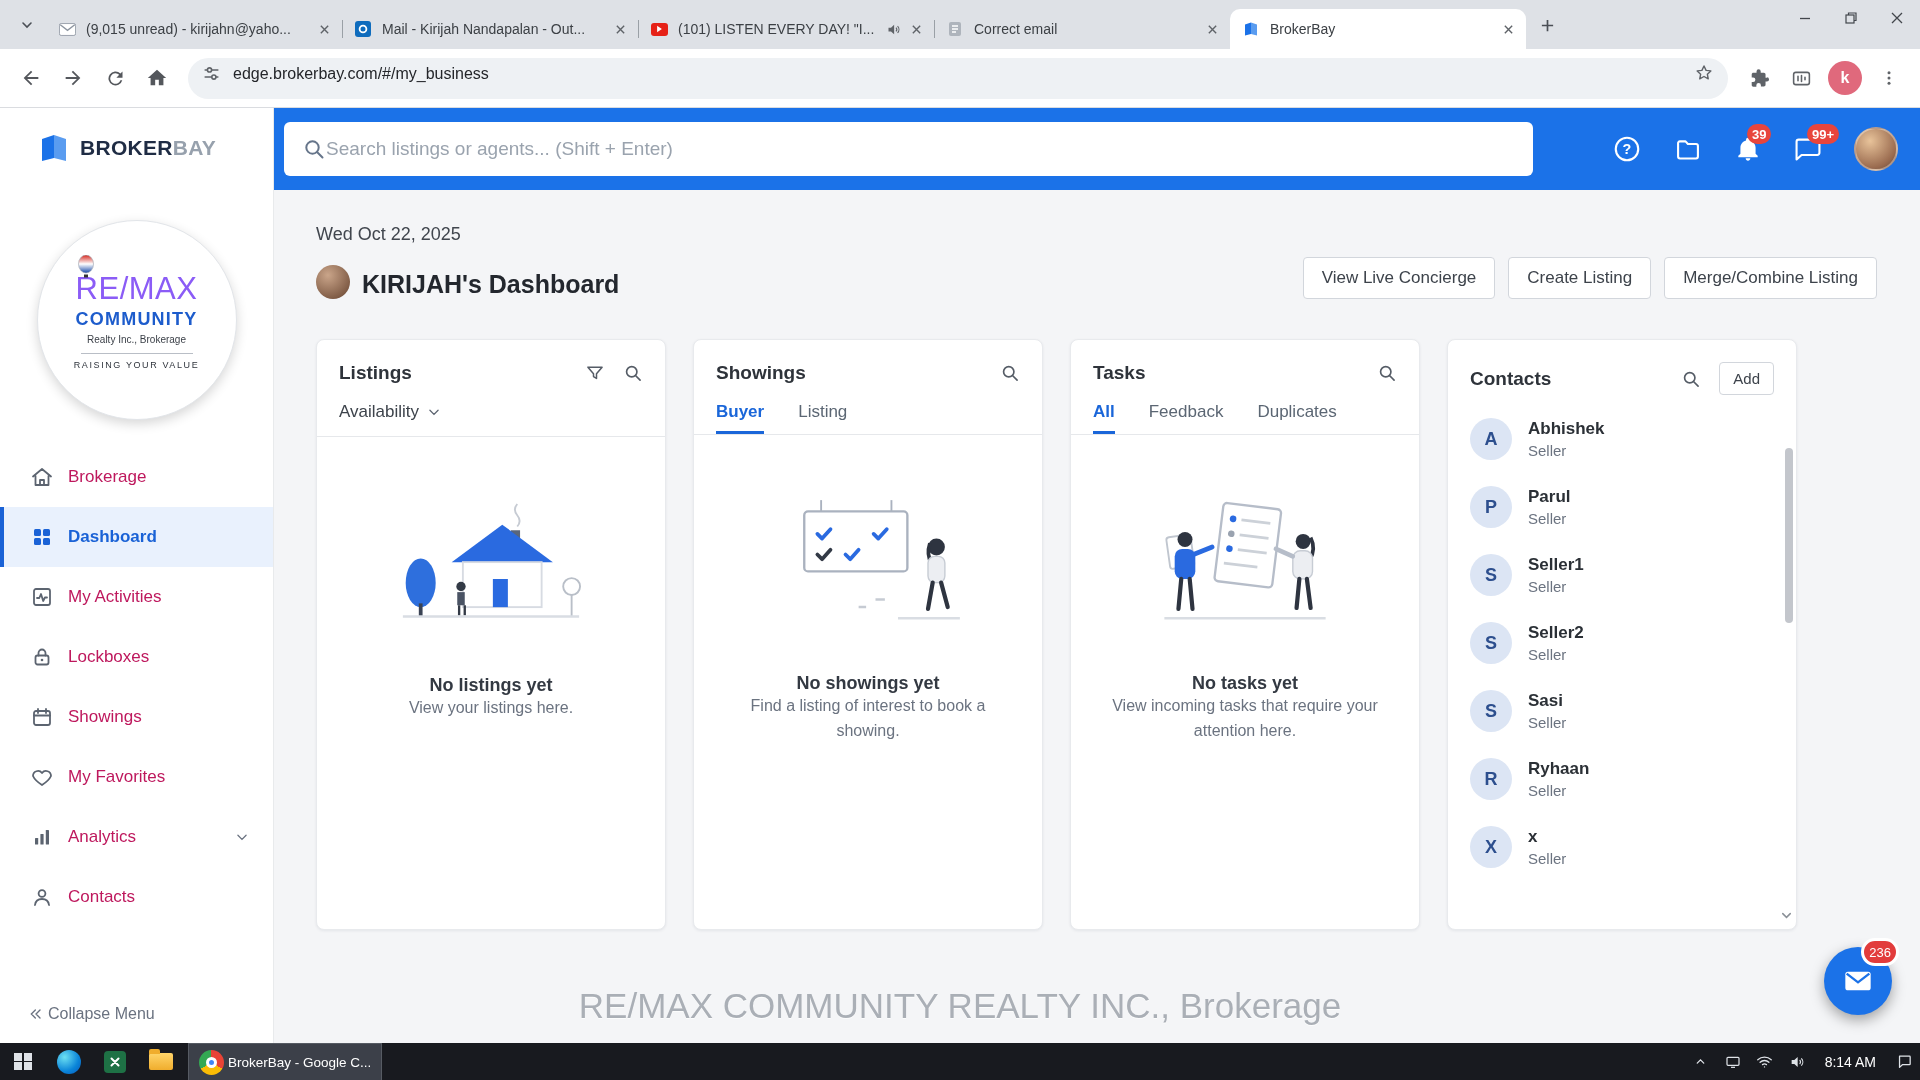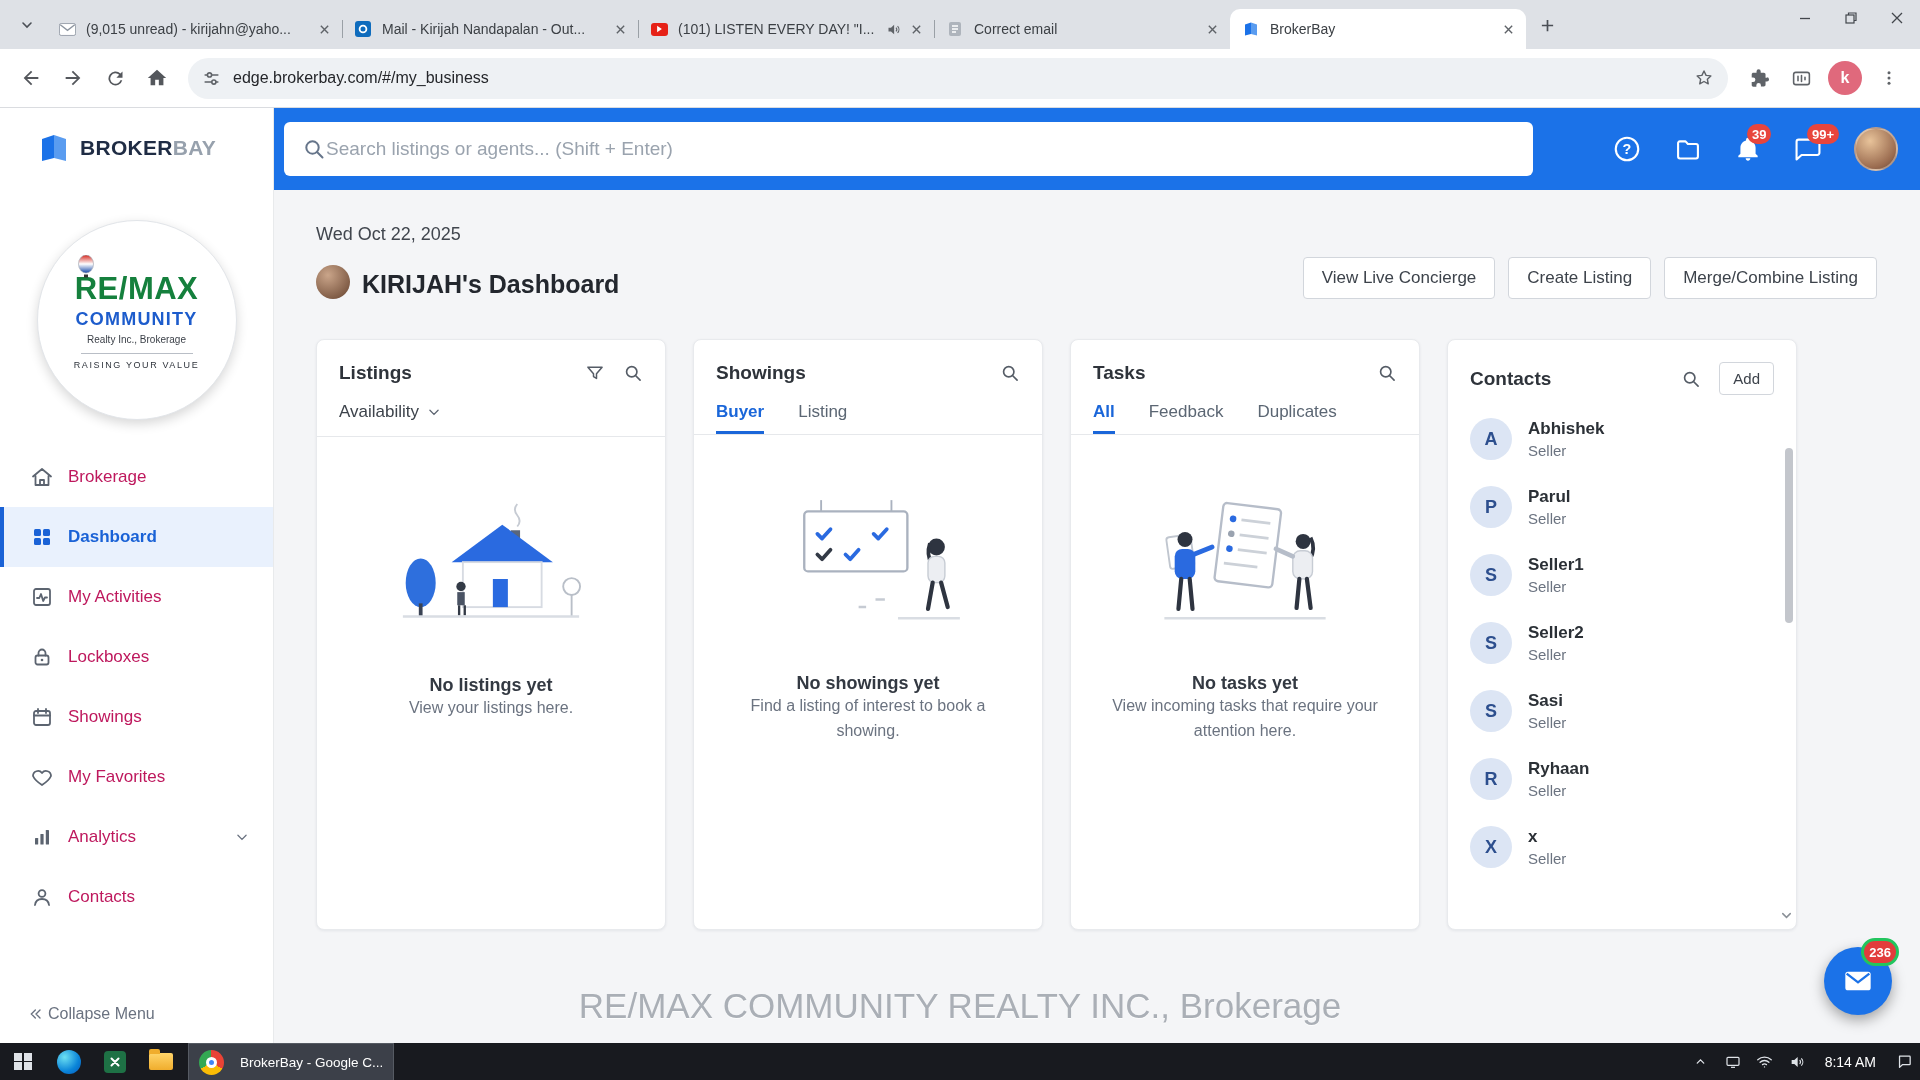--- a/index.html
+++ b/index.html
@@ -20,32 +20,32 @@
 .tab-close{width:20px;height:20px;border-radius:50%;display:flex;align-items:center;justify-content:center;color:#5f6368;flex:0 0 20px;cursor:pointer}
 .newtab{width:30px;height:30px;margin:0 0 9px 6px;display:flex;align-items:center;justify-content:center;color:#4a4e55;cursor:pointer}
 .wincontrols{position:absolute;right:0;top:0;display:flex}
 .winbtn{width:46px;height:36px;display:flex;align-items:center;justify-content:center;color:#42464c;cursor:pointer}
 .fav-outlook{width:16px;height:16px;border-radius:3px;background:#0f6cbd;display:flex;align-items:center;justify-content:center}
 .fav-youtube{width:17px;height:13px;border-radius:3px;background:#e62117;display:flex;align-items:center;justify-content:center}
 
 
 .toolbar{height:59px;background:#fff;display:flex;align-items:center;padding:0 12px;gap:4px;border-bottom:1px solid #dadce0}
 .navbtn{width:38px;height:38px;border-radius:50%;display:flex;align-items:center;justify-content:center;color:#54575c;cursor:pointer}
-.urlbar{flex:1;height:41px;background:#eef1f4;border-radius:21px;display:flex;align-items:center;padding:16px 14px;margin:0 8px;gap:12px;cursor:text}
+.urlbar{flex:1;height:41px;background:#eef1f4;border-radius:21px;display:flex;align-items:flex-end;padding:16px 14px;margin:0 8px;gap:12px;cursor:text}
 .url-text{font-size:16px;color:#24262a;flex:1;white-space:nowrap;overflow:hidden}
 .avatar-k{width:34px;height:34px;border-radius:50%;background:#e0697c;color:#fff;font-size:16px;font-weight:700;display:flex;align-items:center;justify-content:center;margin:0 4px;cursor:pointer}
 
 
 .app{display:flex;height:935px}
 .sidebar{width:274px;flex:0 0 274px;background:#fff;border-right:1px solid #e8eaec;position:relative}
 .brand{display:flex;align-items:center;gap:10px;padding:24px 0 0 38px;cursor:pointer}
 .brand-text{font-size:21px;font-weight:700;letter-spacing:.3px;display:flex}
 .b1{color:#1f2c44}.b2{color:#97a1ad}
 .remax{width:200px;height:200px;border-radius:50%;background:#fff;border:1px solid #e2e5e9;box-shadow:0 4px 12px rgba(0,0,0,.16);margin:56px auto 0;display:flex;flex-direction:column;align-items:center;justify-content:center;position:relative;text-align:center}
-.remax .l1{font-size:31px;font-weight:700;color:#15803d;letter-spacing:.5px}
+.remax .l1{font-size:31px;font-weight:400;color:#8b5cf6;letter-spacing:.5px}
 .remax .l2{font-size:18px;font-weight:700;color:#1d5ccc;letter-spacing:1.2px;margin-top:2px}
 .remax .l3{font-size:10px;color:#3a3f47;margin-top:4px}
 .remax .rule{width:112px;border:none;border-top:1px solid #b9bec6;margin:8px 0 6px}
 .remax .l4{font-size:9px;letter-spacing:1.6px;color:#2f343c}
 .balloon{position:absolute;left:38px;top:34px}
 .menu{margin-top:27px}
 .mitem{height:60px;display:flex;align-items:center;padding-left:30px;gap:14px;font-size:17px;color:#be185d;cursor:pointer;position:relative}
 .mitem .micon{color:#5c6470;flex:0 0 24px}
 .mitem.active{background:#e9f1fd;color:#1a62d6;font-weight:700}
 .mitem.active::before{content:"";position:absolute;left:0;top:0;bottom:0;width:4px;background:#1a62d6}
@@ -93,32 +93,32 @@
 .cavatar{width:42px;height:42px;border-radius:50%;background:#dce5f4;color:#2d4f8e;font-weight:700;font-size:18px;display:flex;align-items:center;justify-content:center;flex:0 0 42px}
 .cname{font-size:17px;font-weight:700;color:#2b3036}
 .crole{font-size:15px;color:#6b7380;margin-top:3px}
 .cscroll{position:absolute;right:3px;top:108px;width:8px;height:480px}
 .cthumb{position:absolute;top:0;left:0;width:8px;height:175px;border-radius:4px;background:#c3c6cc;cursor:pointer}
 .cdown{position:absolute;right:2px;bottom:6px;color:#8a9097;cursor:pointer}
 .watermark{position:absolute;left:686px;top:796px;transform:translateX(-50%);white-space:nowrap;font-size:35px;color:rgba(163,168,176,.92);text-shadow:0 1px 0 rgba(255,255,255,.75)}
 
 
 .fab{position:absolute;right:28px;bottom:65px;width:68px;height:68px;border-radius:50%;background:#1b72e8;display:flex;align-items:center;justify-content:center;box-shadow:0 5px 14px rgba(0,0,0,.35);cursor:pointer;z-index:50}
-.fab-badge{position:absolute;top:-9px;right:-7px;background:#e23c3c;color:#fff;border:3px solid #22c55e;border-radius:15px;height:28px;min-width:28px;padding:0 5px;font-size:13px;font-weight:700;display:flex;align-items:center;justify-content:center}
+.fab-badge{position:absolute;top:-9px;right:-7px;background:#e23c3c;color:#fff;border:3px solid #ffffff;border-radius:15px;height:28px;min-width:28px;padding:0 5px;font-size:13px;font-weight:400;display:flex;align-items:center;justify-content:center}
 
 
 .taskbar{position:absolute;left:0;bottom:0;width:1920px;height:37px;background:#181a1f;display:flex;align-items:center;color:#e8eaee;z-index:60}
 .tbtn{width:46px;height:37px;display:flex;align-items:center;justify-content:center;cursor:pointer}
 .win-logo{display:grid;grid-template-columns:8px 8px;grid-template-rows:8px 8px;gap:1.5px}
 .win-logo span{background:#dfe3e8}
 .edge-ic{width:24px;height:24px;border-radius:50%;background:radial-gradient(circle at 32% 30%,#6ce0f2,#0a84d8 60%,#0857b8)}
 .excel-ic{width:22px;height:22px;background:#1e7145;border-radius:4px;display:flex;align-items:center;justify-content:center}
 .folder-ic{width:24px;height:17px;background:linear-gradient(#ffd56a,#f0ad2d);border-radius:2px;position:relative}
 .folder-ic::before{content:"";position:absolute;top:-4px;left:0;width:11px;height:5px;background:#f0ad2d;border-radius:2px 2px 0 0}
-.task-app{height:37px;display:flex;align-items:center;gap:16px;padding:0 10px;background:#3c4049;border:1px solid #565b63;border-bottom:none;cursor:pointer;margin-left:4px}
+.task-app{height:37px;display:flex;align-items:center;gap:4px;padding:0 10px;background:#3c4049;border:1px solid #565b63;border-bottom:none;cursor:pointer;margin-left:4px}
 .task-label{font-size:13.5px;color:#fff;max-width:150px;white-space:nowrap;overflow:hidden}
 .chrome-ic{width:25px;height:25px;border-radius:50%;background:conic-gradient(#ea4335 0 33.3%,#fbbc05 0 66.6%,#34a853 0 100%);display:flex;align-items:center;justify-content:center;flex:0 0 25px}
 .chrome-core{width:11px;height:11px;border-radius:50%;background:#4285f4;border:3px solid #fff}
 .tray{margin-left:auto;display:flex;align-items:center}
 .tray .tbtn{width:32px}
 .time{font-size:14px;color:#fff;padding:0 12px;cursor:pointer}
 </style>
 </head>
 <body>
 

